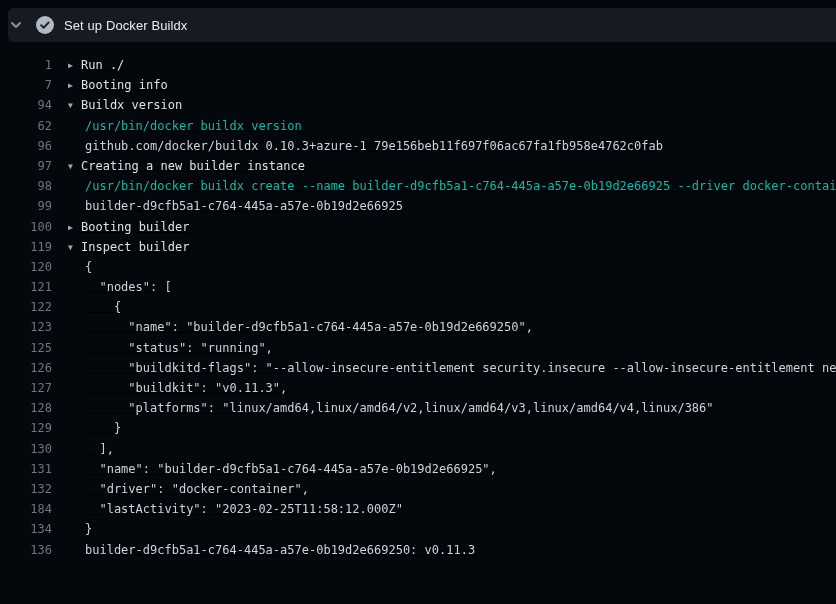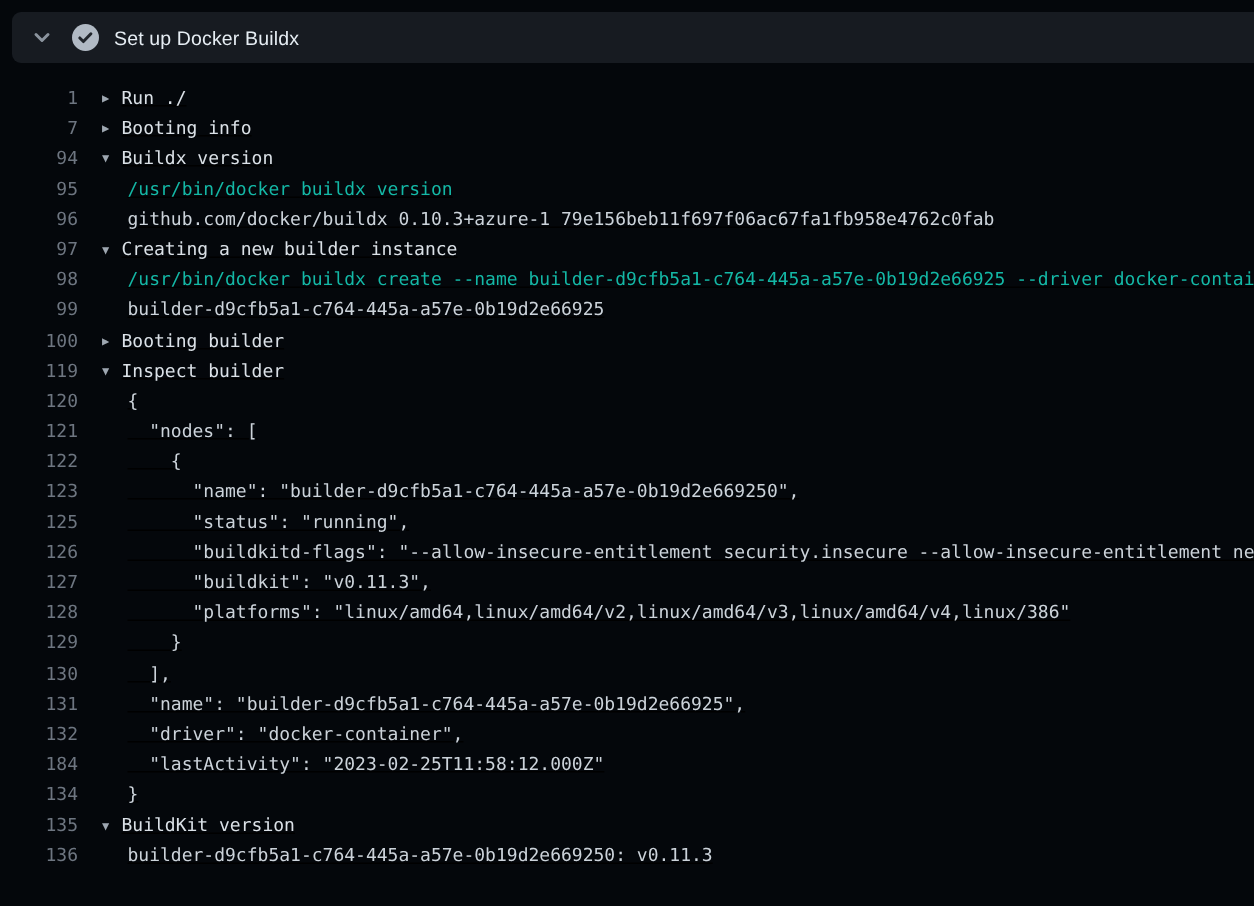--- a/index.html
+++ b/index.html
@@ -4,21 +4,21 @@
 <style>
   html,body{margin:0;padding:0;}
   body{
     width:836px;height:604px;overflow:hidden;position:relative;
     background:#04070b;
     font-family:"Liberation Sans", sans-serif;
   }
   .step-header{
     position:absolute;top:8px;left:8px;right:0;height:34px;
     background:#171b21;border-radius:6px 0 0 6px;
-    display:flex;align-items:center;padding-left:12px;box-sizing:border-box;
+    display:flex;align-items:center;padding-left:0;box-sizing:border-box;
   }
   .chev-btn{
     width:16px;height:16px;flex:none;display:flex;align-items:center;justify-content:center;
     background:none;border:none;padding:0;cursor:pointer;
   }
   .status-wrap{flex:none;margin-left:12px;width:18px;height:18px;}
   .step-title{
     margin-left:10px;color:#e6edf3;font-size:13px;font-weight:500;letter-spacing:.1px;
     white-space:nowrap;
   }
@@ -58,36 +58,35 @@
       <path d="M5.2 9.3l2.4 2.4 5-5.2" fill="none" stroke="#20252b" stroke-width="2" stroke-linecap="round" stroke-linejoin="round"></path>
     </svg>
   </span>
   <span class="step-title">Set up Docker Buildx</span>
 </div>
 
 <div class="log">
     <div class="row"><span class="num">1</span><div class="content"><span class="arrow">▶</span><span class="gtitle">Run ./</span></div></div>
     <div class="row"><span class="num">7</span><div class="content"><span class="arrow">▶</span><span class="gtitle">Booting info</span></div></div>
     <div class="row"><span class="num">94</span><div class="content"><span class="arrow">▼</span><span class="gtitle">Buildx version</span></div></div>
-    <div class="row"><span class="num">95</span><div class="content"><span class="cmd">/usr/bin/docker buildx version</span></div></div>
+    <div class="row"><span class="num">62</span><div class="content"><span class="cmd">/usr/bin/docker buildx version</span></div></div>
     <div class="row"><span class="num">96</span><div class="content"><span class="out">github.com/docker/buildx 0.10.3+azure-1 79e156beb11f697f06ac67fa1fb958e4762c0fab</span></div></div>
     <div class="row"><span class="num">97</span><div class="content"><span class="arrow">▼</span><span class="gtitle">Creating a new builder instance</span></div></div>
     <div class="row"><span class="num">98</span><div class="content"><span class="cmd">/usr/bin/docker buildx create --name builder-d9cfb5a1-c764-445a-a57e-0b19d2e66925 --driver docker-container</span></div></div>
     <div class="row"><span class="num">99</span><div class="content"><span class="out">builder-d9cfb5a1-c764-445a-a57e-0b19d2e66925</span></div></div>
     <div class="row"><span class="num">100</span><div class="content"><span class="arrow">▶</span><span class="gtitle">Booting builder</span></div></div>
     <div class="row"><span class="num">119</span><div class="content"><span class="arrow">▼</span><span class="gtitle">Inspect builder</span></div></div>
     <div class="row"><span class="num">120</span><div class="content"><span class="out">{</span></div></div>
     <div class="row"><span class="num">121</span><div class="content"><span class="out">  "nodes": [</span></div></div>
     <div class="row"><span class="num">122</span><div class="content"><span class="out">    {</span></div></div>
     <div class="row"><span class="num">123</span><div class="content"><span class="out">      "name": "builder-d9cfb5a1-c764-445a-a57e-0b19d2e669250",</span></div></div>
     <div class="row"><span class="num">125</span><div class="content"><span class="out">      "status": "running",</span></div></div>
     <div class="row"><span class="num">126</span><div class="content"><span class="out">      "buildkitd-flags": "--allow-insecure-entitlement security.insecure --allow-insecure-entitlement network</span></div></div>
     <div class="row"><span class="num">127</span><div class="content"><span class="out">      "buildkit": "v0.11.3",</span></div></div>
     <div class="row"><span class="num">128</span><div class="content"><span class="out">      "platforms": "linux/amd64,linux/amd64/v2,linux/amd64/v3,linux/amd64/v4,linux/386"</span></div></div>
     <div class="row"><span class="num">129</span><div class="content"><span class="out">    }</span></div></div>
     <div class="row"><span class="num">130</span><div class="content"><span class="out">  ],</span></div></div>
     <div class="row"><span class="num">131</span><div class="content"><span class="out">  "name": "builder-d9cfb5a1-c764-445a-a57e-0b19d2e66925",</span></div></div>
     <div class="row"><span class="num">132</span><div class="content"><span class="out">  "driver": "docker-container",</span></div></div>
     <div class="row"><span class="num">184</span><div class="content"><span class="out">  "lastActivity": "2023-02-25T11:58:12.000Z"</span></div></div>
     <div class="row"><span class="num">134</span><div class="content"><span class="out">}</span></div></div>
-    <div class="row"><span class="num">135</span><div class="content"><span class="arrow">▼</span><span class="gtitle">BuildKit version</span></div></div>
     <div class="row"><span class="num">136</span><div class="content"><span class="out">builder-d9cfb5a1-c764-445a-a57e-0b19d2e669250: v0.11.3</span></div></div>
   </div>
 
 </body></html>

